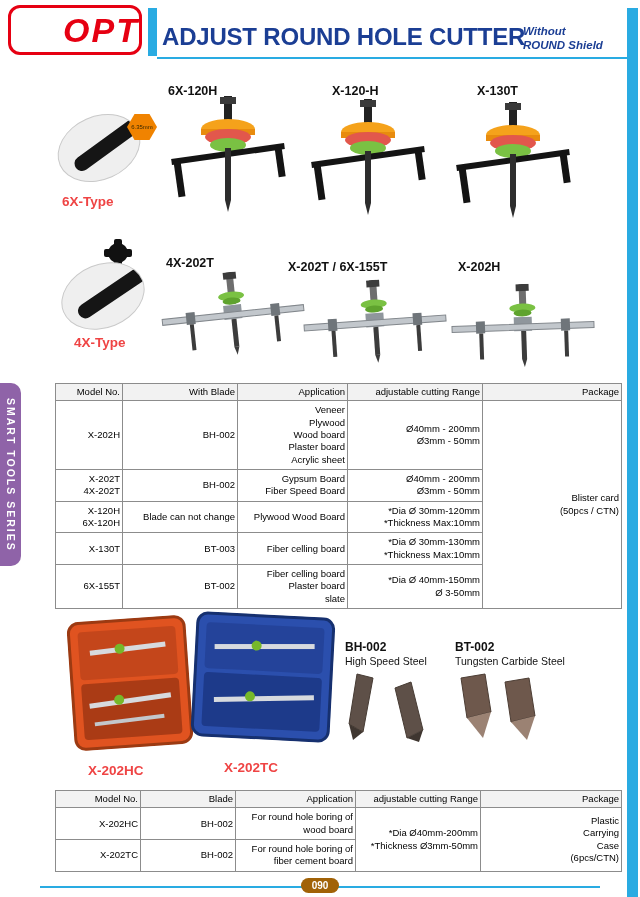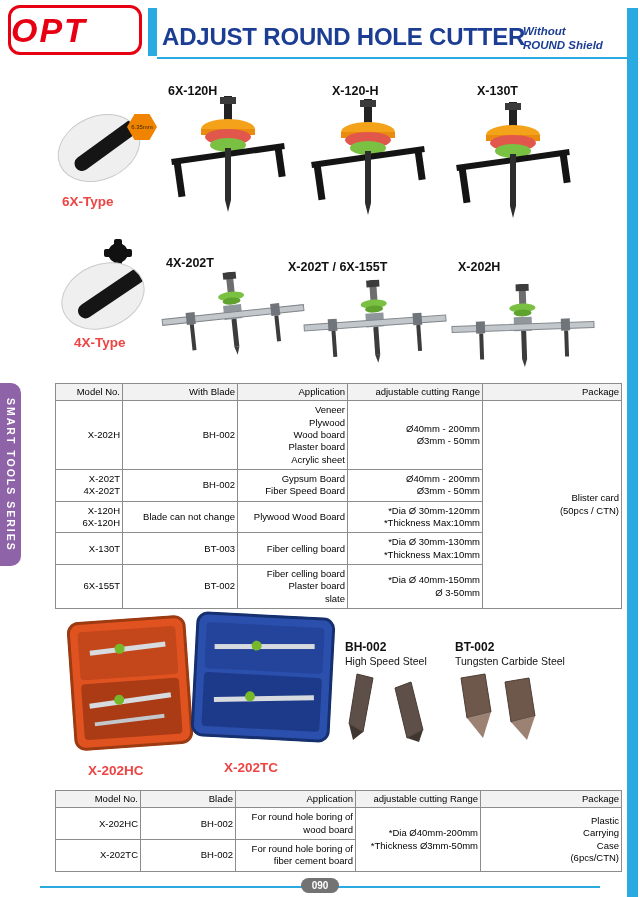--- a/index.html
+++ b/index.html
@@ -1,19 +1,19 @@
 <!DOCTYPE html>
 <html><head>
 <meta charset="utf-8">
 <style>
   html,body{margin:0;padding:0;background:#fff;}
   body{font-family:"Liberation Sans", sans-serif;}
   .page{position:relative;width:640px;height:897px;background:#fff;overflow:hidden;}
   .right-strip{position:absolute;left:627px;top:8px;width:11px;height:889px;background:#29abe2;}
-  .logo-box{position:absolute;left:8px;top:5px;width:134px;height:50px;border:3px solid #e60012;border-radius:12px;background:#fff;display:flex;align-items:center;justify-content:flex-start;box-sizing:border-box;}
+  .logo-box{position:absolute;left:8px;top:5px;width:134px;height:50px;border:3px solid #e60012;border-radius:12px;background:#fff;display:flex;align-items:center;justify-content:flex-end;box-sizing:border-box;}
   .logo-text{color:#e60012;font-size:34px;font-weight:bold;font-style:italic;letter-spacing:2px;}
   .title-bar{position:absolute;left:148px;top:8px;width:9px;height:48px;background:#29abe2;}
   .page-title{position:absolute;left:162px;top:23px;font-size:24px;font-weight:bold;color:#1b3e94;white-space:nowrap;letter-spacing:-0.2px;}
   .subtitle{position:absolute;left:523px;top:24px;font-size:11.5px;font-style:italic;font-weight:bold;color:#1b3e94;line-height:1.25;}
   .subtitle span{display:block;font-style:italic;}
   .header-line{position:absolute;left:157px;top:57px;width:470px;height:2px;background:#29abe2;}
   .plabel{position:absolute;font-size:12.5px;font-weight:bold;color:#111;white-space:nowrap;}
   .type-label{position:absolute;font-size:13.5px;font-weight:bold;color:#ef4444;white-space:nowrap;}
   .tool{position:absolute;}
   .photo-ellipse{position:absolute;width:84px;height:62px;border-radius:50%;background:#efefef;border:1px solid #c9c9c9;overflow:hidden;}
@@ -21,21 +21,21 @@
   .hexagon{position:absolute;width:30px;height:26px;background:#f08300;clip-path:polygon(25% 0,75% 0,100% 50%,75% 100%,25% 100%,0 50%);display:flex;align-items:center;justify-content:center;font-size:6px;color:#3a2a00;}
   .side-tab{position:absolute;left:0;top:383px;width:21px;height:183px;background:#8f63a8;border-radius:0 10px 10px 0;display:flex;align-items:center;justify-content:center;}
   .side-tab span{writing-mode:vertical-rl;color:#fff;font-size:10.5px;font-weight:bold;letter-spacing:2px;white-space:nowrap;}
   table.spec{position:absolute;border-collapse:collapse;table-layout:fixed;background:#fff;}
   .spec th,.spec td{border:1px solid #8c8c8c;font-size:9.5px;line-height:1.3;text-align:right;vertical-align:middle;padding:3px 2px;white-space:pre-line;color:#000;}
   .spec th{background:#f2f2f2;font-weight:normal;padding:2px;}
   .case{position:absolute;}
   .blade-code{position:absolute;font-size:12px;font-weight:bold;color:#111;white-space:nowrap;}
   .blade-name{position:absolute;font-size:10.5px;color:#111;white-space:nowrap;}
   .footer-line{position:absolute;left:40px;top:886px;width:560px;height:2px;background:#29abe2;}
-  .page-pill{position:absolute;left:301px;top:878px;width:38px;height:15px;border-radius:8px;background:#737373;color:#fff;font-size:10px;font-weight:bold;display:flex;align-items:center;justify-content:center;}
+  .page-pill{position:absolute;left:301px;top:878px;width:38px;height:15px;border-radius:8px;background:#a16207;color:#fff;font-size:10px;font-weight:bold;display:flex;align-items:center;justify-content:center;}
 </style>
 </head>
 <body>
 
 <div class="page">
 
   <svg width="0" height="0" style="position:absolute">
     <defs>
       <symbol id="cutterA" viewBox="0 0 130 140">
         <rect x="61" y="0" width="8" height="24" fill="#222"></rect>

